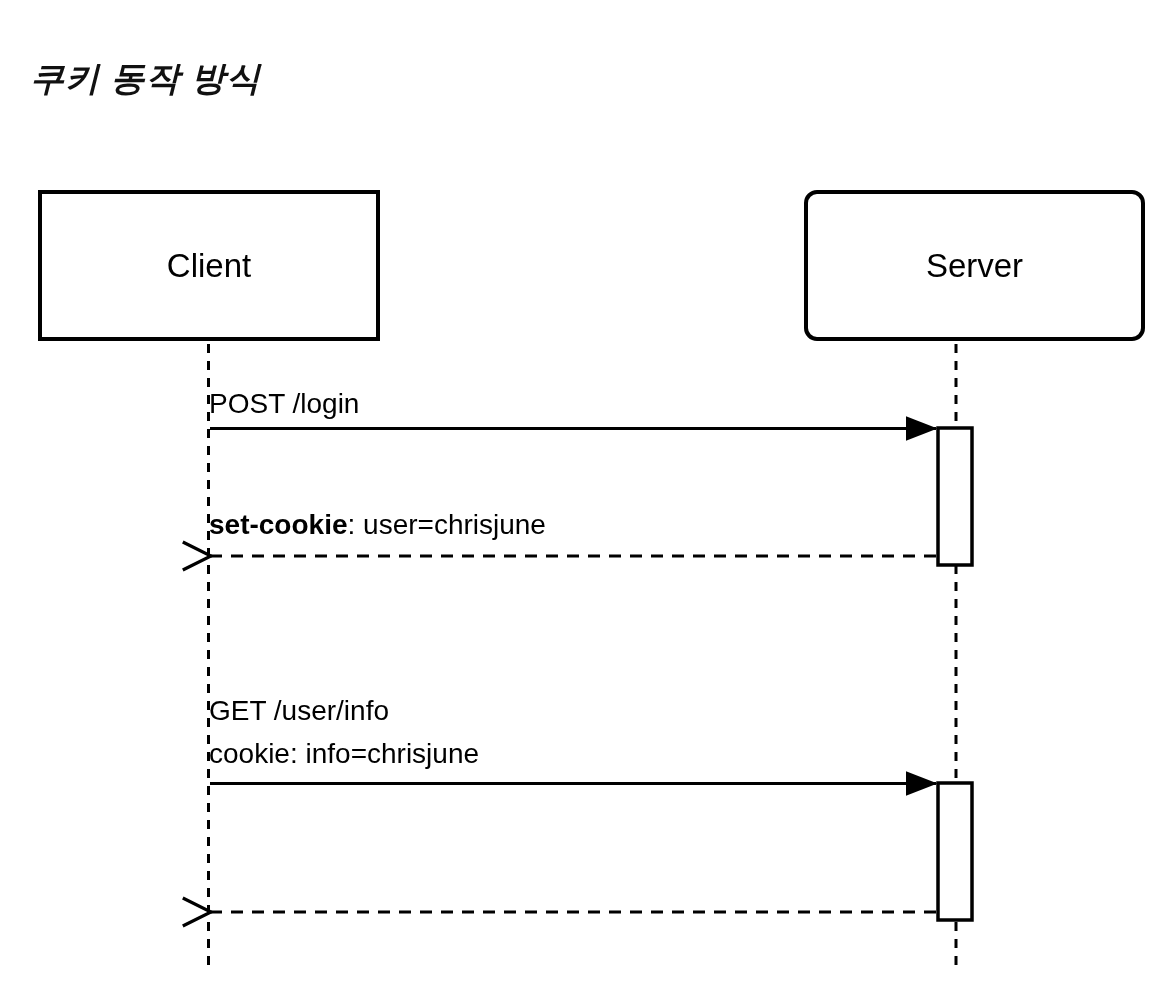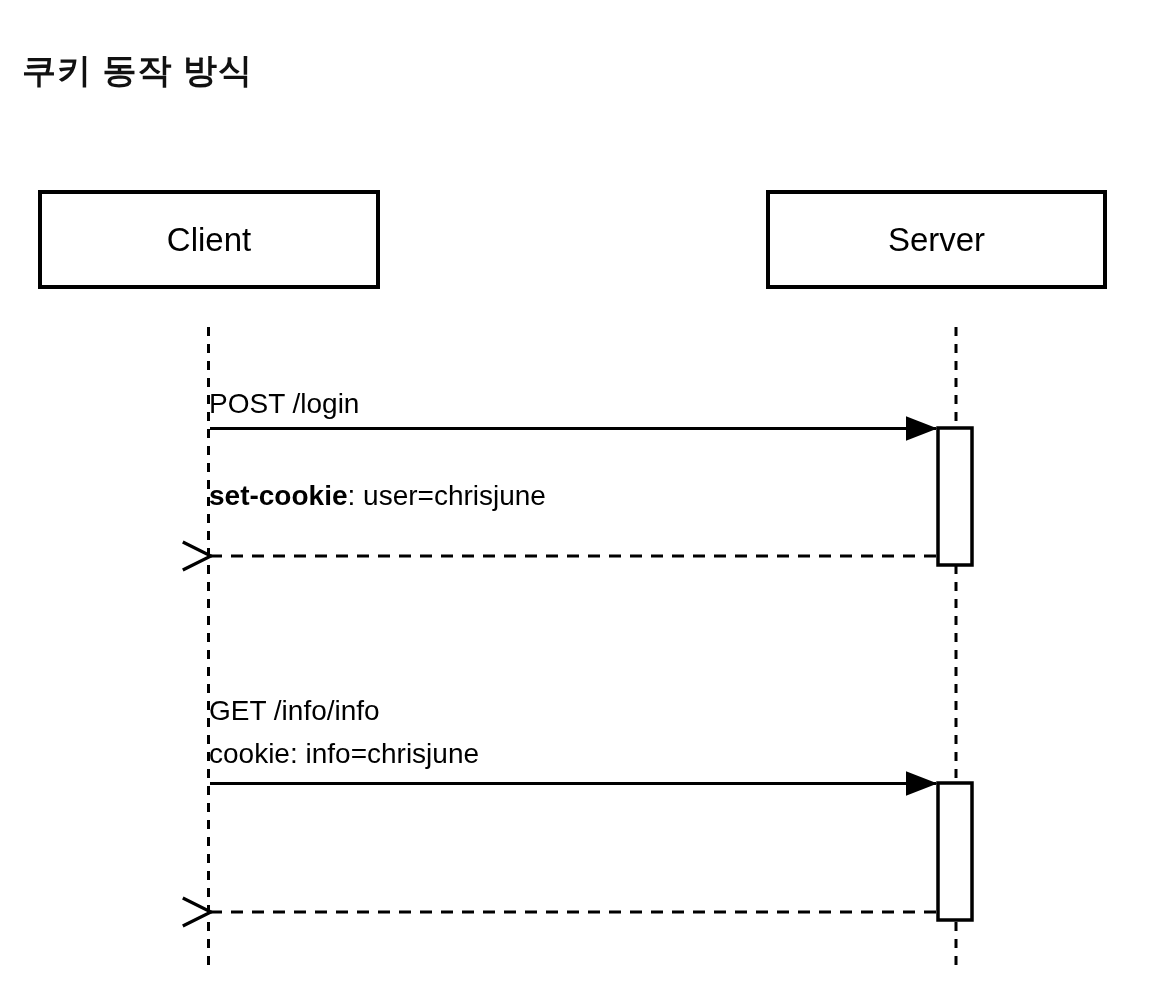--- a/index.html
+++ b/index.html
@@ -12,62 +12,63 @@
     width: 1173px;
     height: 1005px;
     background: #ffffff;
     font-family: "Liberation Sans", "DejaVu Sans", sans-serif;
     overflow: hidden;
   }
   .page-title {
     position: absolute;
     left: 14px;
     top: 40px;
-    margin: 8px;
+    margin: 16px;
     font-size: 34px;
     font-weight: 700;
     color: #111111;
     letter-spacing: 1px;
+    font-style: italic;
   }
   .diagram-svg {
     position: absolute;
     left: 0;
     top: 0;
     width: 1173px;
     height: 1005px;
   }
   .actor-box {
     position: absolute;
     top: 190px;
-    height: 99px;
+    height: 151px;
     border: 4px solid #000000;
     background: #ffffff;
     box-sizing: border-box;
     display: flex;
     align-items: center;
     justify-content: center;
   }
   .actor-box.client { left: 38px;  width: 342px; }
-  .actor-box.server { left: 766px; width: 341px; }
+  .actor-box.server { left: 804px; width: 341px; border-radius: 13px; }
   .actor-label {
     font-size: 33px;
     color: #000000;
     line-height: 1;
   }
   .msg-label {
     position: absolute;
     left: 209px;
     width: 729px;
     font-size: 28px;
     color: #000000;
     line-height: 43px;
   }
   .msg-label .bold { font-weight: 700; }
   .msg-label-1 { top: 382px; }
-  .msg-label-2 { top: 474px; }
+  .msg-label-2 { top: 503px; }
   .msg-label-3 { top: 689px; }
   .msg-label-4 { top: 862px; }
 </style>
 </head>
 <body>
 
 <div class="canvas">
 
   <h1 class="page-title">쿠키 동작 방식</h1>
 
@@ -98,18 +99,18 @@
   </div>
   <div class="actor-box server">
     <span class="actor-label">Server</span>
   </div>
 
   <div class="msg-label msg-label-1">POST /login</div>
 
   <div class="msg-label msg-label-2"><span class="bold">set-cookie</span><span>: user=chrisjune</span></div>
 
   <div class="msg-label msg-label-3">
-    <div>GET /info/info</div>
+    <div>GET /user/info</div>
     <div>cookie: info=chrisjune</div>
   </div>
 
 
 </div>
 
 </body></html>

